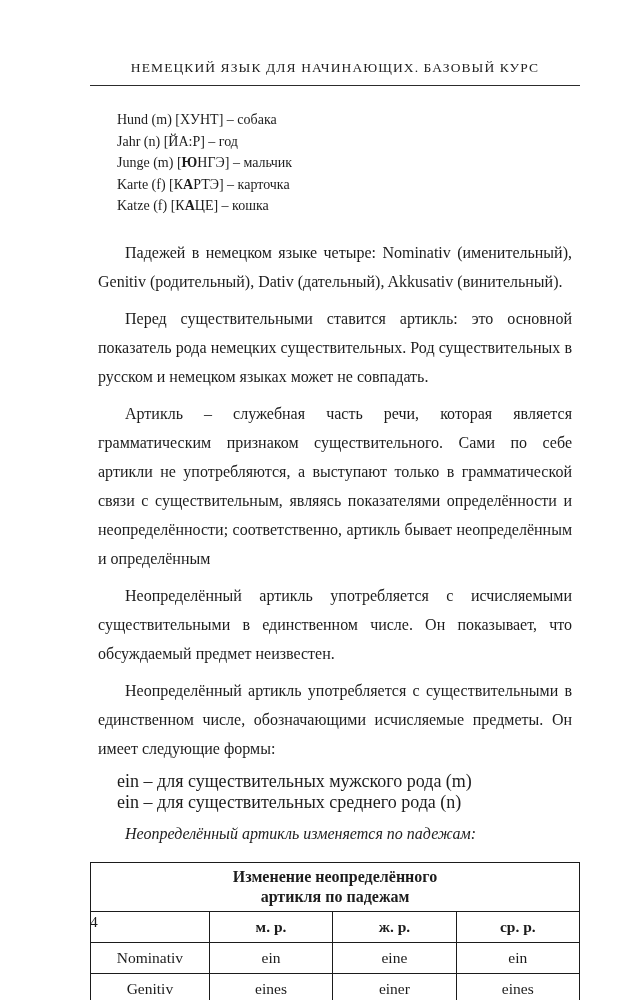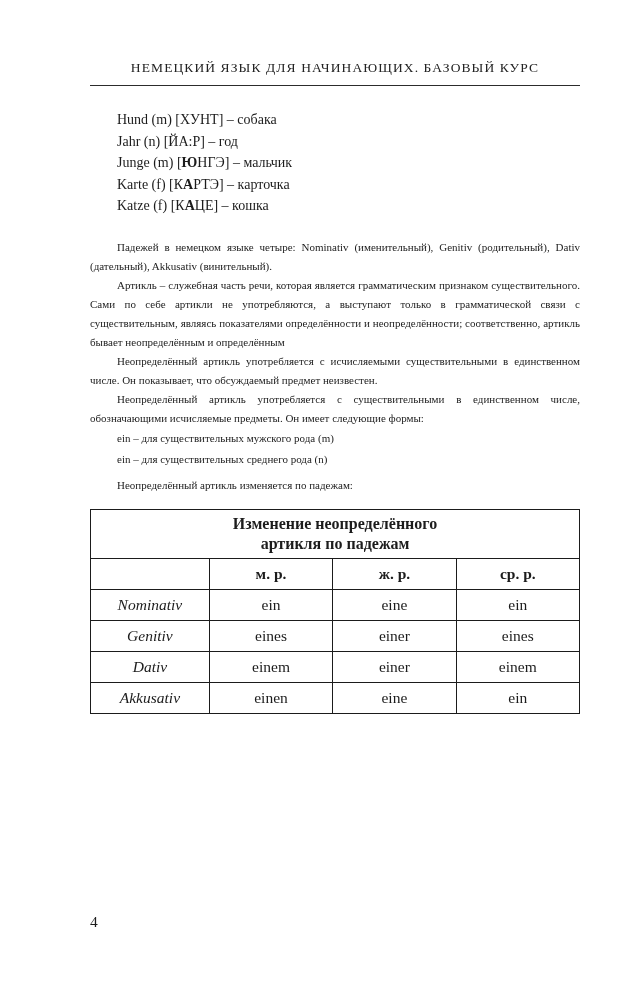--- a/index.html
+++ b/index.html
@@ -30,33 +30,34 @@
     border-top: 1.6px solid #2c2c2c;
     margin: 9px 0 0 0;
   }
   .vocab {
     margin: 23px 0 21px 27px;
     font-size: 14px;
     line-height: 21.6px;
   }
   .vocab-line b { font-weight: bold; }
   .body-p {
-    margin: 0;
-    font-size: 11px;
-    line-height: 19px;
+    margin: 8px;
+    font-size: 16px;
+    line-height: 29px;
     text-align: justify;
     text-indent: 27px;
   }
   .forms {
     margin-left: 27px;
-    font-size: 11px;
+    font-size: 18px;
     line-height: 20.7px;
   }
   .lead-in {
     margin-top: 7px;
+    font-style: italic;
   }
   table.decl {
     width: 100%;
     border-collapse: collapse;
     margin-top: 14px;
     font-size: 15.5px;
     table-layout: fixed;
   }
   table.decl td {
     border: 1.2px solid #1b1b1b;
@@ -66,21 +67,21 @@
     height: 22px;
   }
   td.t-title {
     font-weight: bold;
     font-size: 16px;
     line-height: 20px;
     padding: 7px 4px;
     height: auto;
   }
   td.t-col { font-weight: bold; margin-top: 43px; }
-  td.t-case { font-style: italic; }
+  td.t-case { }
   col.c-case { width: 24.3%; }
   .page-number {
     position: absolute;
     left: 90px;
     top: 913px;
     font-size: 15.5px;
   }
 </style>
 </head>
 <body>
@@ -92,20 +93,21 @@
 
   <div class="vocab">
     <div class="vocab-line"><span>Hund (m) [ХУНТ] – собака</span><b></b><span></span></div>
     <div class="vocab-line"><span>Jahr (n) [ЙА:Р] – год</span><b></b><span></span></div>
     <div class="vocab-line"><span>Junge (m) [</span><b>Ю</b><span>НГЭ] – мальчик</span></div>
     <div class="vocab-line"><span>Karte (f) [К</span><b>А</b><span>РТЭ] – карточка</span></div>
     <div class="vocab-line"><span>Katze (f) [К</span><b>А</b><span>ЦЕ] – кошка</span></div>
   </div>
 
   <p class="body-p">Падежей в немецком языке четыре: Nominativ (именительный), Genitiv (родительный), Dativ (дательный), Akkusativ (винительный).</p>
+  <p class="body-p">Перед существительными ставится артикль: это основной показатель рода немецких существительных. Род существительных в русском и немецком языках может не совпадать.</p>
   <p class="body-p">Артикль – служебная часть речи, которая является грамматическим признаком существительного. Сами по себе артикли не употребляются, а выступают только в грамматической связи с существительным, являясь показателями определённости и неопределённости; соответственно, артикль бывает неопределённым и определённым</p>
   <p class="body-p">Неопределённый артикль употребляется с исчисляемыми существительными в единственном числе. Он показывает, что обсуждаемый предмет неизвестен.</p>
   <p class="body-p">Неопределённый артикль употребляется с существительными в единственном числе, обозначающими исчисляемые предметы. Он имеет следующие формы:</p>
 
   <div class="forms">
     <div>ein – для существительных мужского рода (m)</div>
     <div>ein – для существительных среднего рода (n)</div>
   </div>
 
   <p class="body-p lead-in">Неопределённый артикль изменяется по падежам:</p>

